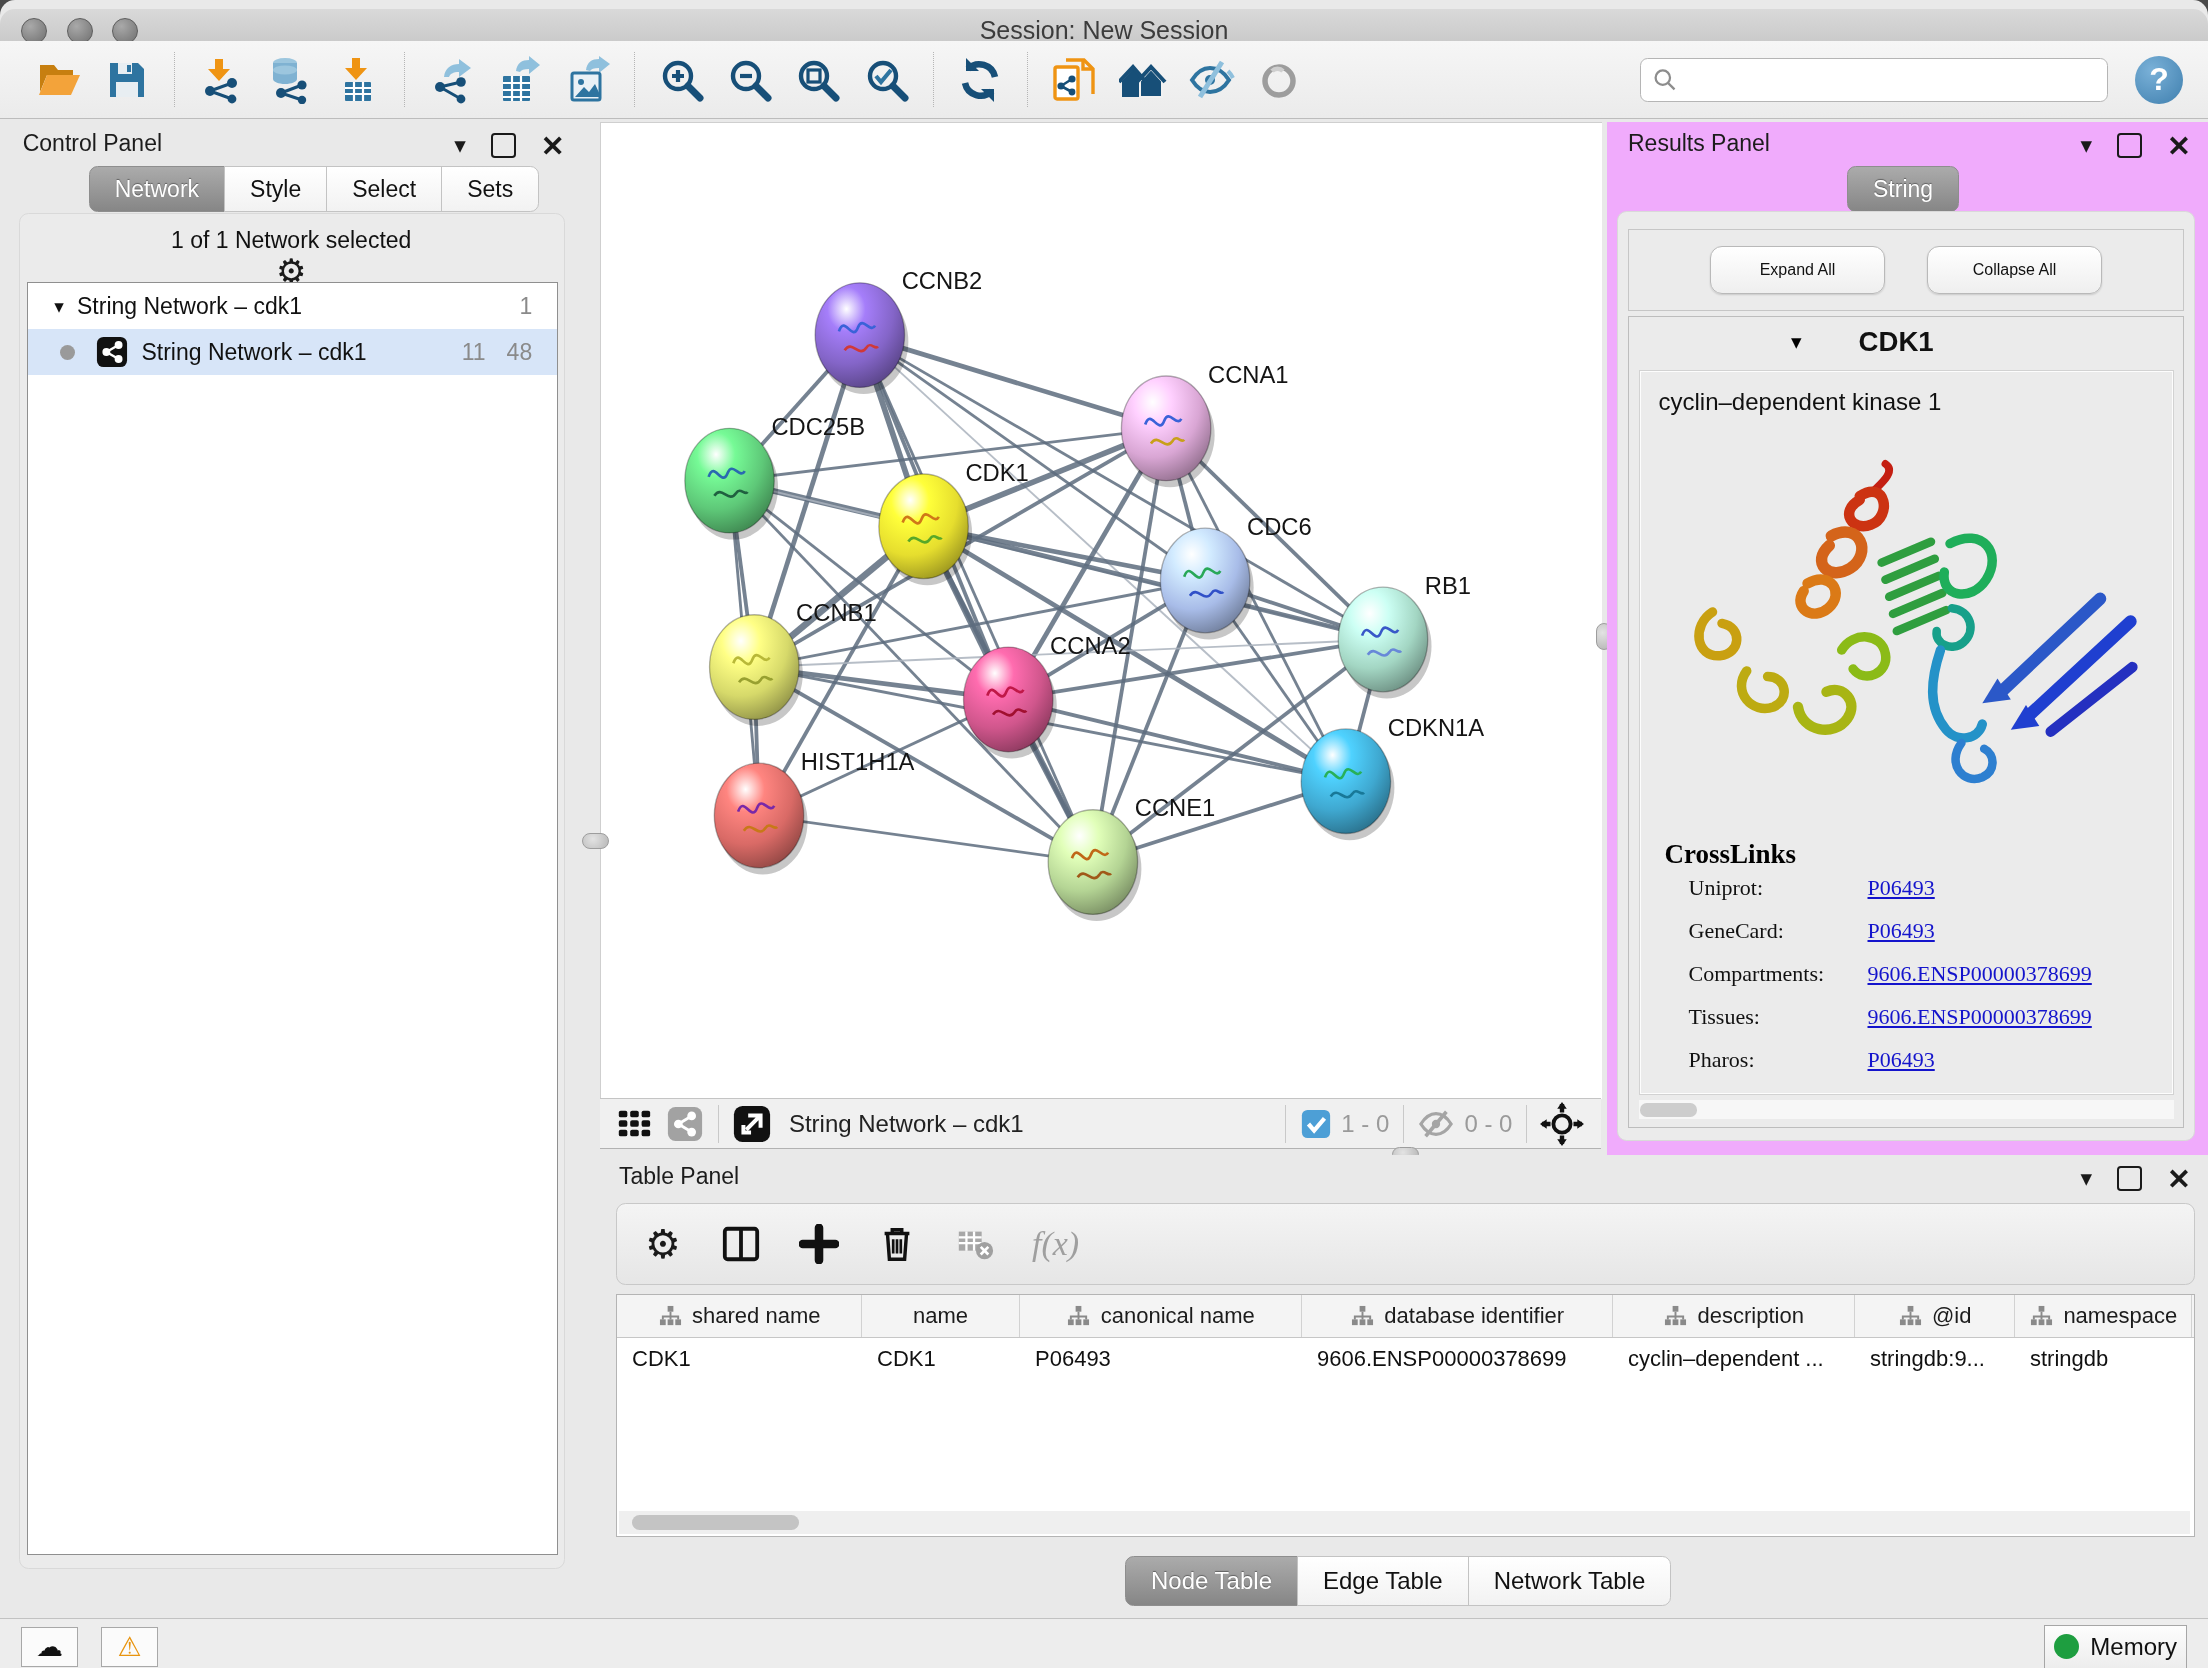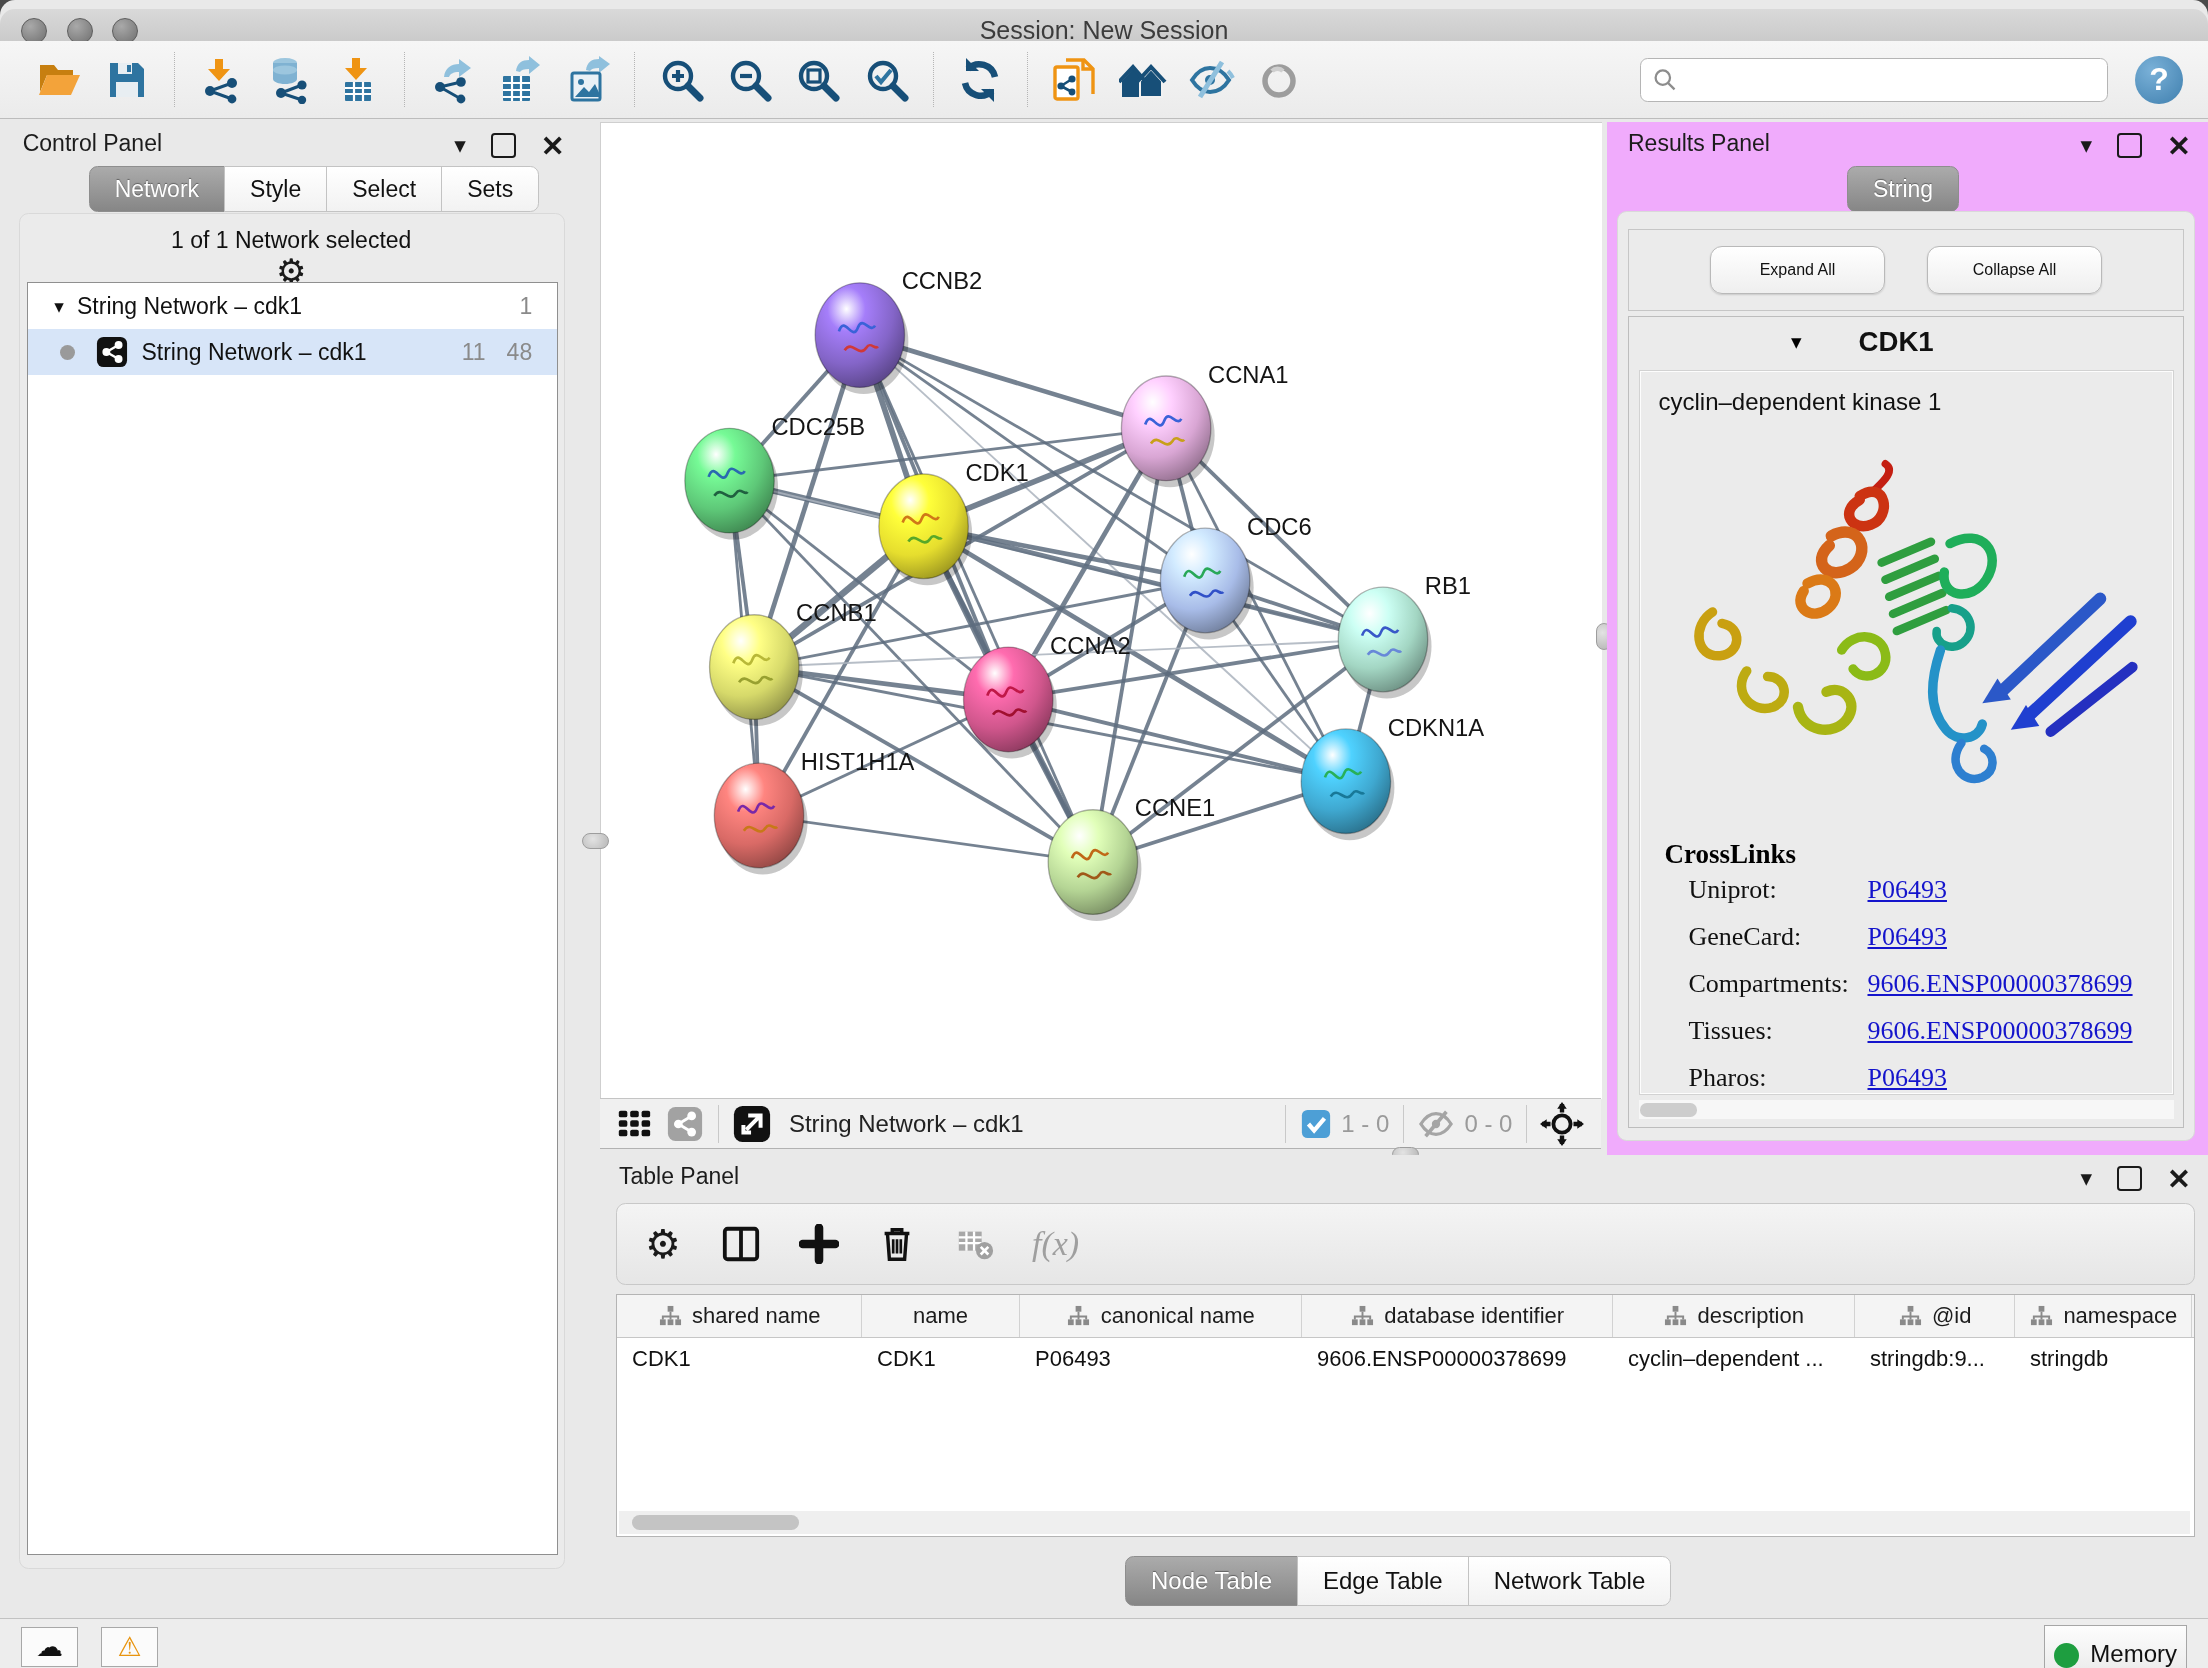--- a/index.html
+++ b/index.html
@@ -75,21 +75,21 @@
     display:flex;align-items:center;justify-content:center;box-shadow:0 1px 1.9px rgba(0,0,0,.15);}
   .rp-section{position:absolute;left:21px;top:194px;width:554px;height:810px;background:#ebebeb;
     border:1.9px solid #bdbdbd;}
   .rp-sec-head{height:49px;display:flex;align-items:center;}
   .rp-name{font-size:27.6px;font-weight:bold;color:#111;}
   .rp-body{position:absolute;left:9.5px;top:53px;right:9.5px;bottom:32px;background:#ebebeb;
     border:1.9px solid #d2d2d2;box-shadow:inset 0 0 0 1px #fdfdfd;overflow:hidden;}
   .rp-desc{font-size:24px;color:#111;margin:17px 0 0 19px;}
   .crosslinks-title{font-family:"Liberation Serif",serif;font-weight:bold;font-size:27px;color:#000;
     margin:15px 0 5.7px 25px;}
-  .cl-row{display:flex;font-family:"Liberation Serif",serif;font-size:26px;margin:3.8px 0 17px 49px;}
+  .cl-row{display:flex;font-family:"Liberation Serif",serif;font-size:22px;margin:3.8px 0 17px 49px;}
   .cl-label{width:179px;color:#111;}
   .cl-link{color:#1414cc;text-decoration:underline;}
   .rp-scroll{position:absolute;left:9.5px;bottom:7.6px;right:9.5px;height:19px;background:#f7f7f7;}
   .rp-thumb{position:absolute;left:1.9px;top:2.9px;width:57px;height:13.3px;background:#cdcdcd;border-radius:6.7px;}
   
   .table-panel{position:absolute;left:600px;top:1155px;width:1608px;height:462px;background:#e9e9e9;}
   .tp-toolbar{position:absolute;left:16px;top:48px;width:1579px;height:82px;
     background:linear-gradient(#f4f4f4,#e6e6e6);border:1px solid #c8c8c8;border-radius:9.5px;
     display:flex;align-items:center;padding-left:25px;box-sizing:border-box;gap:36px;}
   .tp-toolbar .ticon{width:42px;height:42px;display:flex;align-items:center;justify-content:center;}
@@ -105,21 +105,21 @@
   .tp-scroll{position:absolute;left:1.9px;bottom:1.9px;width:1571px;height:23px;background:#efefef;}
   .tp-thumb{position:absolute;left:13.3px;top:3.8px;width:167px;height:15px;background:#c4c4c4;border-radius:7.6px;}
   .tp-tabs{position:absolute;left:525px;top:401px;}
   .tp-tabs .tab{height:48px;font-size:24px;}
   
   .footer{position:absolute;left:0;top:1618px;width:2208px;height:50px;background:#ededed;
     border-top:1px solid #c2c2c2;}
   .fbtn{position:absolute;top:7.6px;width:55px;height:38px;background:#fbfbfb;border:1.9px solid #a8a8a8;
     display:flex;align-items:center;justify-content:center;font-size:27px;}
   .membtn{position:absolute;right:21px;top:5.7px;width:141px;height:42px;background:linear-gradient(#fdfdfd,#ededed);
-    border:1.9px solid #a6a6a6;display:flex;align-items:flex-end;justify-content:center;gap:11.4px;
+    border:1.9px solid #a6a6a6;display:flex;align-items:center;justify-content:center;gap:11.4px;
     font-size:24px;color:#111;}
   .memdot{width:25px;height:25px;border-radius:50%;background:#1e9e40;}
   .gear{font-size:34px;color:#1a1a1a;line-height:1;}
 </style>
 </head>
 <body>
 
 <div class="stage">
 
   <div class="titlebar">

